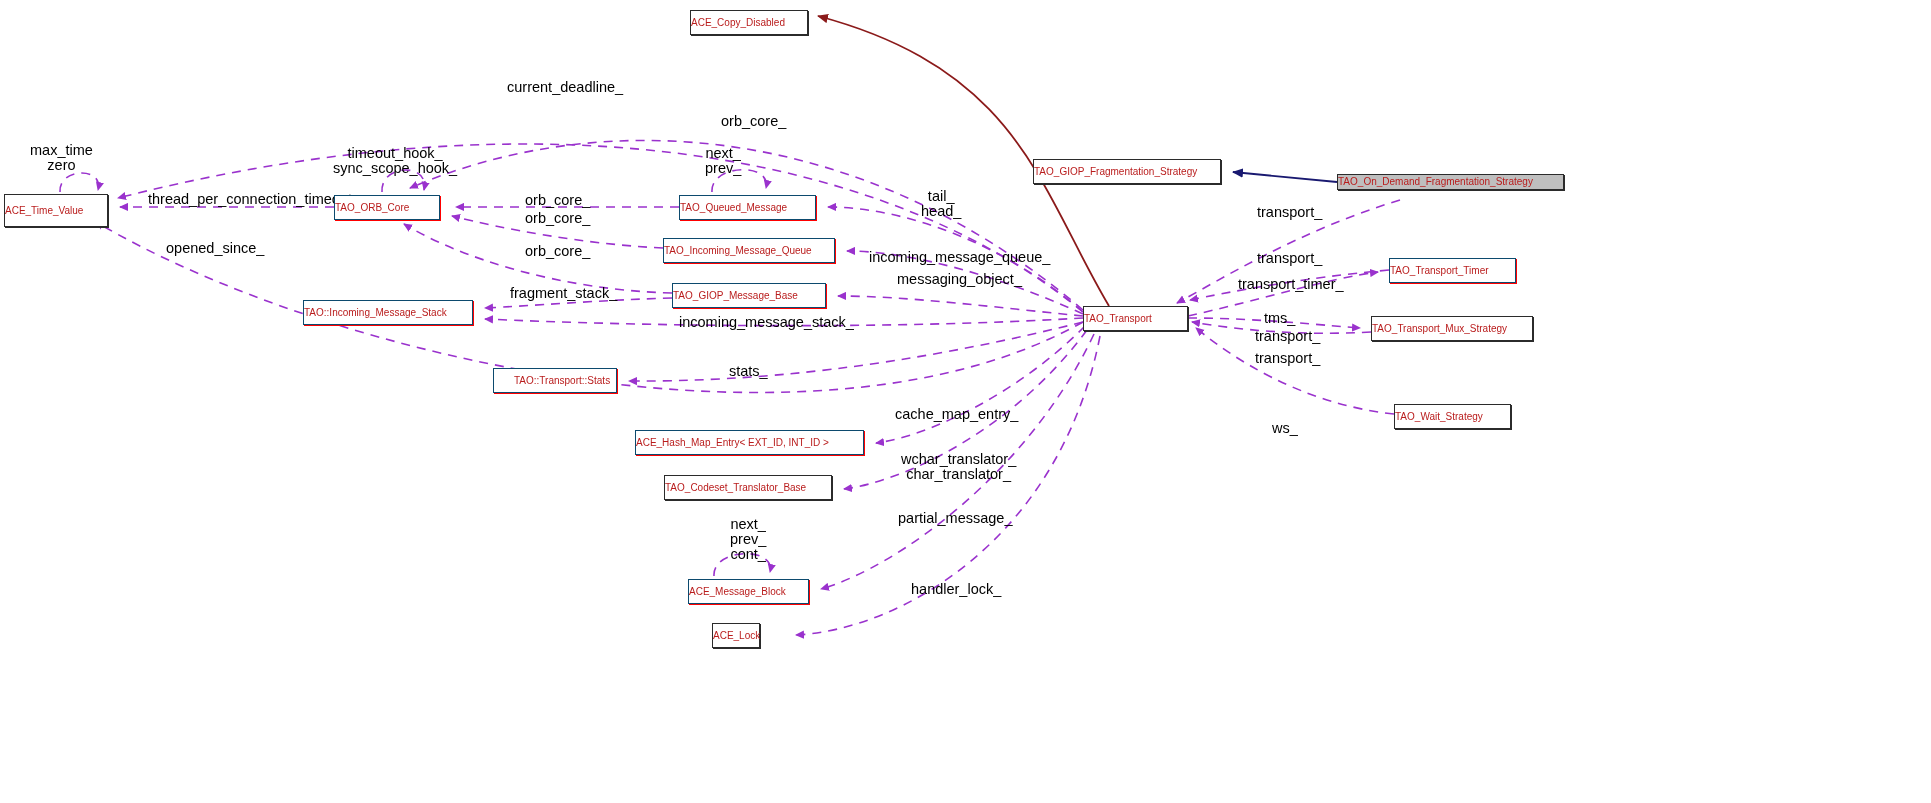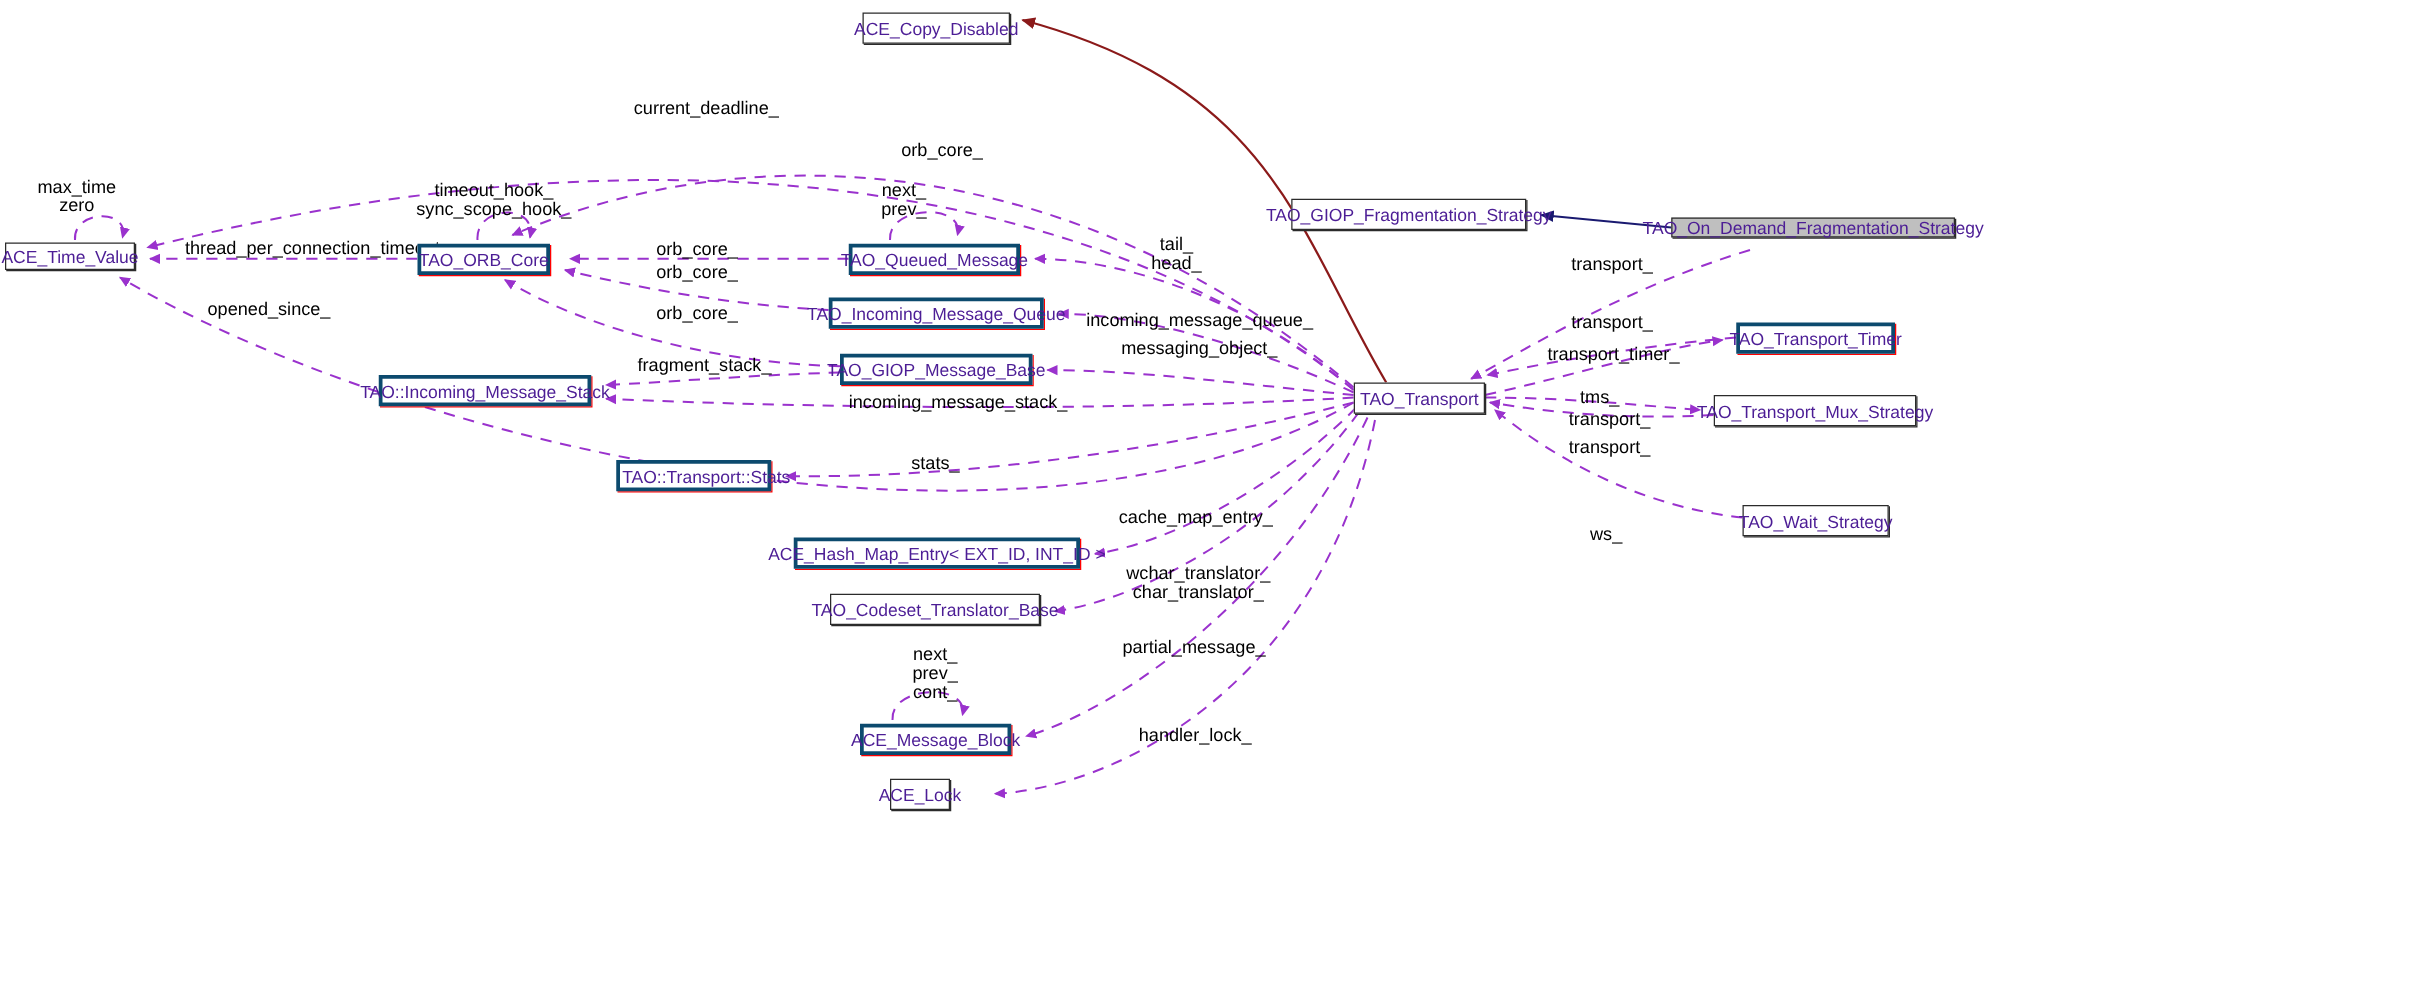--- a/index.html
+++ b/index.html
@@ -11,30 +11,29 @@
     background:#ffffff;
     font-family:"Liberation Sans","DejaVu Sans",sans-serif;
     overflow:hidden;
   }
   svg#edges{position:absolute;left:0;top:0;width:1931px;height:803px;}
   .node{
     position:absolute;
     box-sizing:border-box;
     display:flex;
     align-items:center;
-    justify-content:center;
     background:#ffffff;
-    font-size:14px;
+    font-size:10px;
     line-height:1;
-    color:#4c1d95;
+    color:#b91c1c;
     white-space:nowrap;
     z-index:5;
   }
   .node.black{border:1px solid #2b2b2b;box-shadow:1px 1px 0 0 #2b2b2b;}
-  .node.red{border:3px solid #0c4a6e;box-shadow:1px 1px 0 0 #ff0000;}
+  .node.red{border:1px solid #0c4a6e;box-shadow:1px 1px 0 0 #ff0000;}
   .node.current{background:#bfbfbf;border:1px solid #2b2b2b;box-shadow:1px 1px 0 0 #2b2b2b;}
   .elabel{
     position:absolute;
     font-size:14.5px;
     color:#000000;
     white-space:nowrap;
     line-height:15px;
     text-align:center;
     z-index:4;
   }
@@ -114,21 +113,21 @@
       <path d="M1337,182 L1233,172" stroke="#191970" stroke-width="1.8" marker-end="url(#arrowNavy)"></path>
 
       <path d="M1109,306 C1040,190 1020,70 818,16" stroke="#8b1a1a" stroke-width="1.8" marker-end="url(#arrowDark)"></path>
     </g>
   </svg>
 
   <div class="node black" style="left:690px;top:10px;width:118px;height:25px;">
     <span>ACE_Copy_Disabled</span>
   </div>
 
-  <div class="node black" style="left:4px;top:194px;width:104px;height:22px;">
+  <div class="node black" style="left:4px;top:194px;width:104px;height:33px;">
     <span>ACE_Time_Value</span>
   </div>
 
   <div class="node red" style="left:334px;top:195px;width:106px;height:25px;">
     <span>TAO_ORB_Core</span>
   </div>
 
   <div class="node red" style="left:679px;top:195px;width:137px;height:25px;">
     <span>TAO_Queued_Message</span>
   </div>

